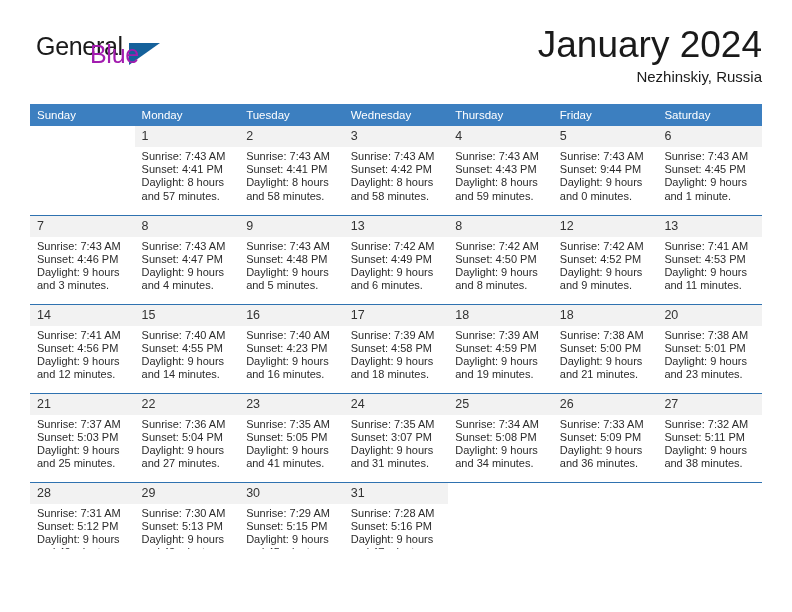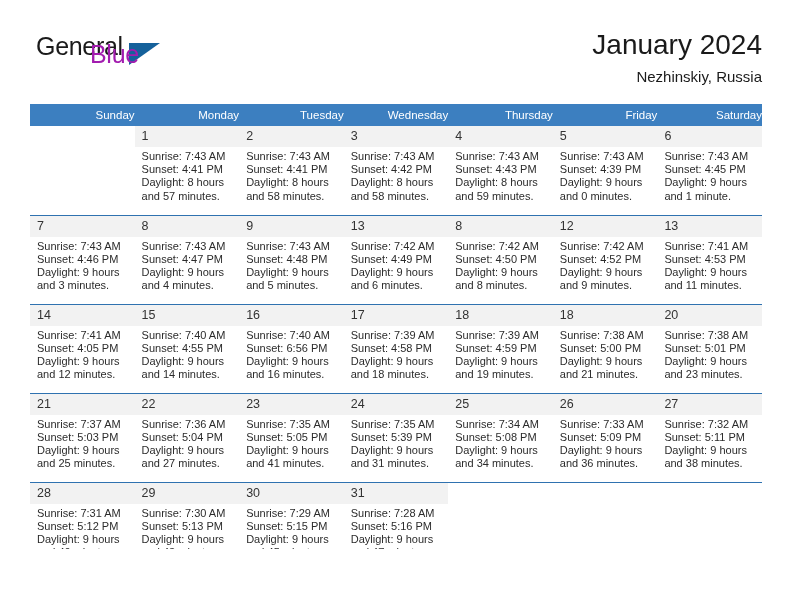--- a/index.html
+++ b/index.html
@@ -53,21 +53,21 @@
     border-left: 31px solid #15619b;
     border-bottom: 22px solid transparent;
   }
 
   .title-block {
     position: absolute;
     right: 0; top: 0;
     text-align: right;
   }
   .cal-title {
-    font-size: 28px;
+    font-size: 37px;
     color: #1a1a1a;
     font-weight: 400;
     line-height: 34px;
     white-space: nowrap;
     text-align: center;
   }
   .cal-subtitle {
     font-size: 15px;
     color: #1a1a1a;
     font-weight: 400;
@@ -82,21 +82,21 @@
     left: 30px; top: 104px;
     width: 732px;
     border-collapse: collapse;
     table-layout: fixed;
   }
   .calendar th {
     background: #3c7fc0;
     color: #ffffff;
     font-size: 11.5px;
     font-weight: 400;
-    text-align: right;
+    text-align: left;
     padding: 5px 0 5px 7px;
     height: 21px;
     border: none;
   }
   .calendar td {
     width: 104.57px;
     height: 89px;
     vertical-align: top;
     padding: 0;
     border-top: 1px solid #2f72b0;
@@ -217,21 +217,21 @@
                 <div>Daylight: 8 hours</div>
                 <div>and 59 minutes.</div>
               </div>
             </div>
           </td>
           <td class="">
             <div class="cell-inner">
               <span class="daynum">5</span>
               <div class="details">
                 <div>Sunrise: 7:43 AM</div>
-                <div>Sunset: 4:39 PM</div>
+                <div>Sunset: 9:44 PM</div>
                 <div>Daylight: 9 hours</div>
                 <div>and 0 minutes.</div>
               </div>
             </div>
           </td>
           <td class="">
             <div class="cell-inner">
               <span class="daynum">6</span>
               <div class="details">
                 <div>Sunrise: 7:43 AM</div>
@@ -320,21 +320,21 @@
               </div>
             </div>
           </td>
         </tr>
         <tr class="week">
           <td class="">
             <div class="cell-inner">
               <span class="daynum">14</span>
               <div class="details">
                 <div>Sunrise: 7:41 AM</div>
-                <div>Sunset: 4:05 PM</div>
+                <div>Sunset: 4:56 PM</div>
                 <div>Daylight: 9 hours</div>
                 <div>and 12 minutes.</div>
               </div>
             </div>
           </td>
           <td class="">
             <div class="cell-inner">
               <span class="daynum">15</span>
               <div class="details">
                 <div>Sunrise: 7:40 AM</div>
@@ -342,21 +342,21 @@
                 <div>Daylight: 9 hours</div>
                 <div>and 14 minutes.</div>
               </div>
             </div>
           </td>
           <td class="">
             <div class="cell-inner">
               <span class="daynum">16</span>
               <div class="details">
                 <div>Sunrise: 7:40 AM</div>
-                <div>Sunset: 6:56 PM</div>
+                <div>Sunset: 4:23 PM</div>
                 <div>Daylight: 9 hours</div>
                 <div>and 16 minutes.</div>
               </div>
             </div>
           </td>
           <td class="">
             <div class="cell-inner">
               <span class="daynum">17</span>
               <div class="details">
                 <div>Sunrise: 7:39 AM</div>
@@ -432,21 +432,21 @@
                 <div>Daylight: 9 hours</div>
                 <div>and 41 minutes.</div>
               </div>
             </div>
           </td>
           <td class="">
             <div class="cell-inner">
               <span class="daynum">24</span>
               <div class="details">
                 <div>Sunrise: 7:35 AM</div>
-                <div>Sunset: 5:39 PM</div>
+                <div>Sunset: 3:07 PM</div>
                 <div>Daylight: 9 hours</div>
                 <div>and 31 minutes.</div>
               </div>
             </div>
           </td>
           <td class="">
             <div class="cell-inner">
               <span class="daynum">25</span>
               <div class="details">
                 <div>Sunrise: 7:34 AM</div>

